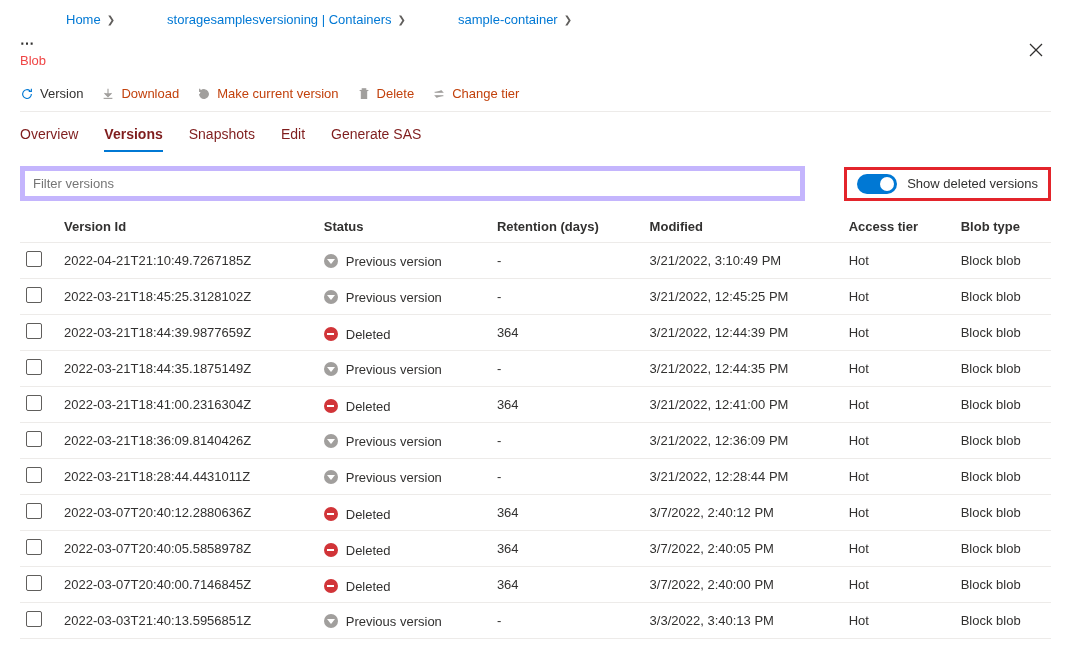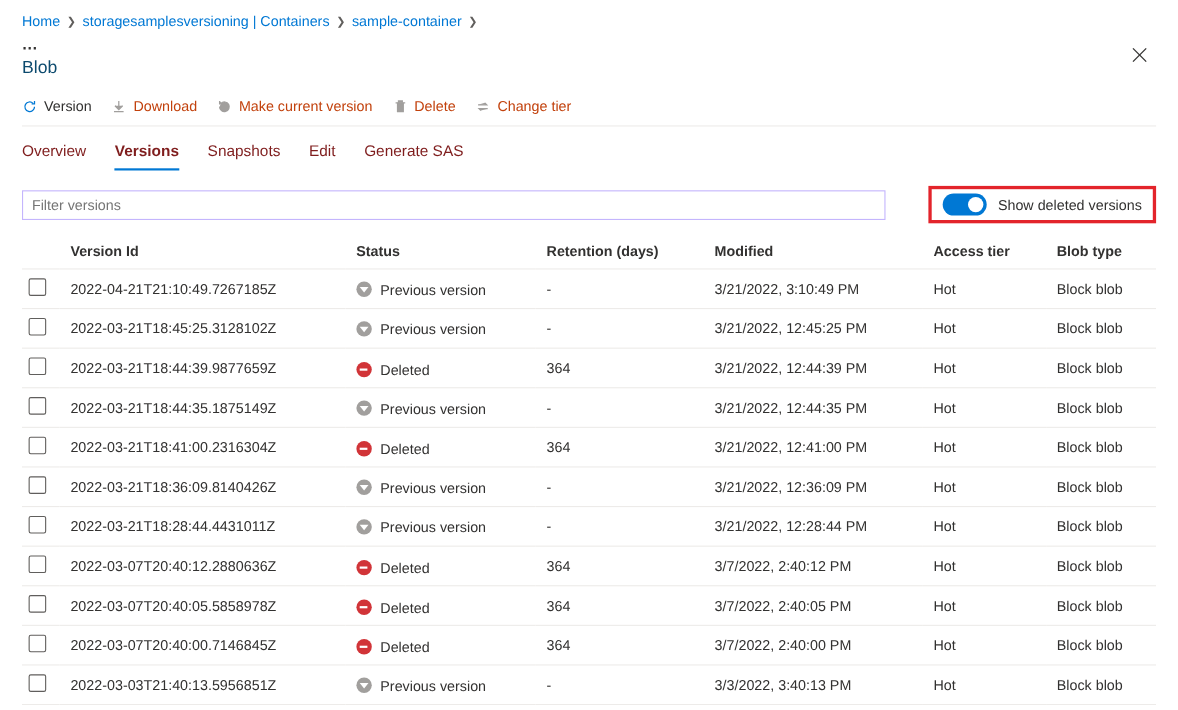--- a/index.html
+++ b/index.html
@@ -13,39 +13,39 @@
   }
 
   
   .breadcrumb {
     display: flex;
     align-items: center;
     gap: 6px;
     font-size: 13px;
     padding: 4px 0 8px 0;
   }
-  .breadcrumb a { color: #0078d4; text-decoration: none; cursor: pointer; }
+  .breadcrumb a { color: #0078d4; text-decoration: none; cursor: pointer; margin-left: 46px; }
   .breadcrumb .sep { color: #605e5c; font-size: 10px; }
 
   .header-row {
     display: flex;
     align-items: flex-start;
     justify-content: space-between;
   }
   .title-block h1 {
     font-size: 26px;
     font-weight: 600;
     margin: 0;
     display: inline-flex;
     align-items: center;
     gap: 12px;
   }
   .title-block .subtitle {
-    font-size: 16px;
-    color: #0c4a6e;
+    font-size: 13px;
+    color: #ef4444;
     margin-top: 2px;
   }
   .more-dots { font-size: 14px; color: #323130; cursor: pointer; }
   .close-x svg { width: 14px; height: 14px; stroke: #323130; stroke-width: 1.2; }
   .close-x { cursor: pointer; padding: 8px; }
 
   
   .toolbar {
     display: flex;
     align-items: center;
@@ -86,21 +86,21 @@
 
   
   .filter-row {
     display: flex;
     align-items: center;
     gap: 16px;
     margin-top: 14px;
   }
   .filter-input {
     flex: 1;
-    border: 1px solid #c4b5fd;
+    border: 5px solid #c4b5fd;
     padding: 5px 8px;
     font-size: 13px;
     font-family: inherit;
   }
   .toggle-wrap {
     display: inline-flex;
     align-items: center;
     gap: 10px;
     border: 3px solid #e3242b;
     padding: 4px 10px;

